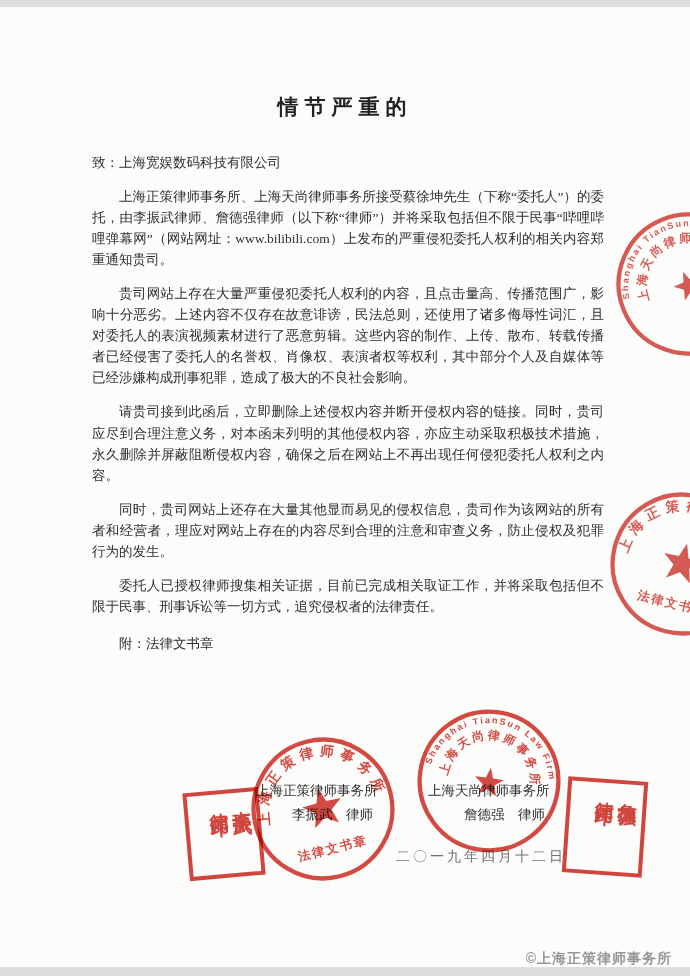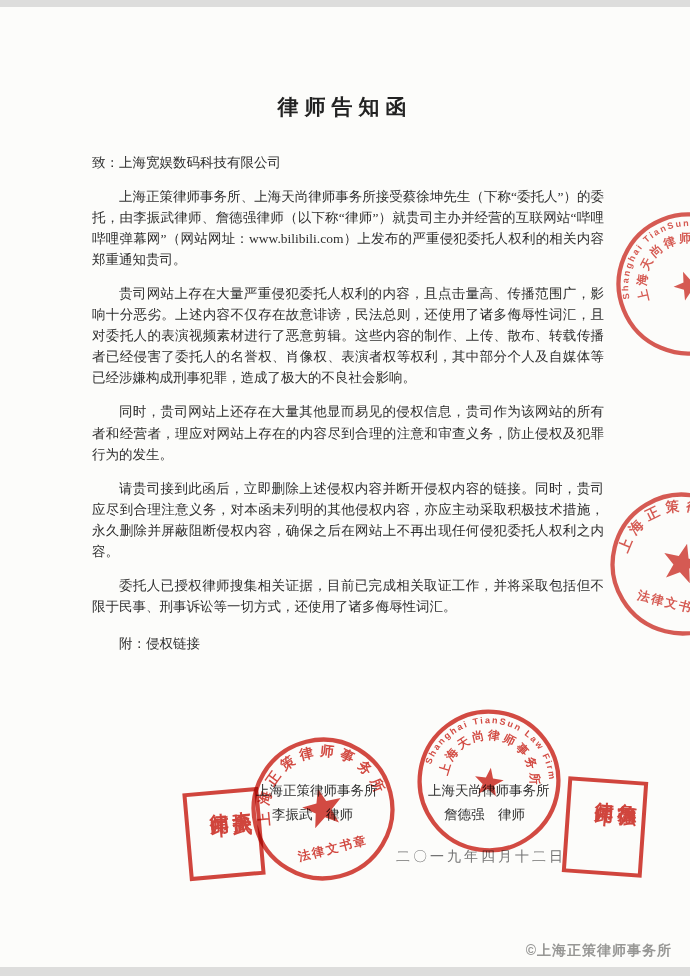--- a/index.html
+++ b/index.html
@@ -23,27 +23,27 @@
     color:#2e2e2e;text-align:justify;margin-top:31px;
   }
   .recipient{margin:0 0 13px;}
   .para{text-indent:2em;margin:0 0 13px;}
   .attachment{text-indent:2em;margin:16px 0 0;}
   .signatures{
     position:absolute;left:256px;top:775px;display:flex;gap:22px;
     font-size:13.5px;color:#2e2e2e;z-index:2;
   }
   .sig-col{min-width:150px;}
-  .sig-lawyer{margin-top:6px;padding-left:16px;}
+  .sig-lawyer{margin-top:6px;padding-left:16px;margin-left:20px;}
   .date-line{
     position:absolute;right:124px;top:841px;font-size:14px;
     letter-spacing:3px;color:#737373;z-index:2;
   }
   .watermark{
-    position:absolute;right:18px;bottom:16px;z-index:9;
+    position:absolute;right:18px;bottom:8px;z-index:9;
     font-family:"Liberation Sans","DejaVu Sans",sans-serif;
     font-size:14px;font-weight:bold;color:#979795;letter-spacing:1px;
   }
   
   .seal{position:absolute;mix-blend-mode:multiply;opacity:.88;z-index:5;}
   .seal svg{display:block;overflow:visible;}
   .ring{fill:none;stroke:#cf3229;stroke-width:4.5;}
   .star{fill:#cf3229;}
   .ringtext{fill:#cf3229;font-size:14.5px;font-weight:bold;letter-spacing:6px;
     font-family:"Liberation Serif","DejaVu Serif",serif;}
@@ -70,30 +70,30 @@
   #seal-zhandeqiang{left:565px;top:772px;transform:rotate(4deg);width:62px;height:80px;}
   #seal-edge-top{left:612px;top:201px;transform:rotate(-22deg);opacity:.8;}
   #seal-edge-mid{left:606px;top:481px;transform:rotate(14deg);opacity:.8;}
 </style>
 </head>
 <body>
 
 <div class="page">
   <div class="paper">
 
-    <h1 class="title">律师告知函</h1>
+    <h1 class="title">情节严重的</h1>
 
     <div class="content">
       <p class="recipient">致：上海宽娱数码科技有限公司</p>
-      <p class="para">上海正策律师事务所、上海天尚律师事务所接受蔡徐坤先生（下称“委托人”）的委托，由李振武律师、詹德强律师（以下称“律师”）就贵司主办并经营的互联网站“哔哩哔哩弹幕网”（网站网址：www.bilibili.com）上发布的严重侵犯委托人权利的相关内容郑重通知贵司。</p>
+      <p class="para">上海正策律师事务所、上海天尚律师事务所接受蔡徐坤先生（下称“委托人”）的委托，由李振武律师、詹德强律师（以下称“律师”）并将采取包括但不限于民事“哔哩哔哩弹幕网”（网站网址：www.bilibili.com）上发布的严重侵犯委托人权利的相关内容郑重通知贵司。</p>
       <p class="para">贵司网站上存在大量严重侵犯委托人权利的内容，且点击量高、传播范围广，影响十分恶劣。上述内容不仅存在故意诽谤，民法总则，还使用了诸多侮辱性词汇，且对委托人的表演视频素材进行了恶意剪辑。这些内容的制作、上传、散布、转载传播者已经侵害了委托人的名誉权、肖像权、表演者权等权利，其中部分个人及自媒体等已经涉嫌构成刑事犯罪，造成了极大的不良社会影响。</p>
+      <p class="para">请贵司接到此函后，立即删除上述侵权内容并断开侵权内容的链接。同时，贵司应尽到合理注意义务，对本函未列明的其他侵权内容，亦应主动采取积极技术措施，永久删除并屏蔽阻断侵权内容，确保之后在网站上不再出现任何侵犯委托人权利之内容。</p>
       <p class="para">同时，贵司网站上还存在大量其他显而易见的侵权信息，贵司作为该网站的所有者和经营者，理应对网站上存在的内容尽到合理的注意和审查义务，防止侵权及犯罪行为的发生。</p>
-      <p class="para">请贵司接到此函后，立即删除上述侵权内容并断开侵权内容的链接。同时，贵司应尽到合理注意义务，对本函未列明的其他侵权内容，亦应主动采取积极技术措施，永久删除并屏蔽阻断侵权内容，确保之后在网站上不再出现任何侵犯委托人权利之内容。</p>
-      <p class="para">委托人已授权律师搜集相关证据，目前已完成相关取证工作，并将采取包括但不限于民事、刑事诉讼等一切方式，还使用了诸多侮辱性词汇。</p>
-      <p class="attachment">附：侵权链接</p>
+      <p class="para">委托人已授权律师搜集相关证据，目前已完成相关取证工作，并将采取包括但不限于民事、刑事诉讼等一切方式，追究侵权者的法律责任。</p>
+      <p class="attachment">附：法律文书章</p>
     </div>
 
     <div class="signatures">
       <div class="sig-col">
         <div class="sig-firm">上海正策律师事务所</div>
         <div class="sig-lawyer">李振武　律师</div>
       </div>
       <div class="sig-col">
         <div class="sig-firm">上海天尚律师事务所</div>
         <div class="sig-lawyer">詹德强　律师</div>

